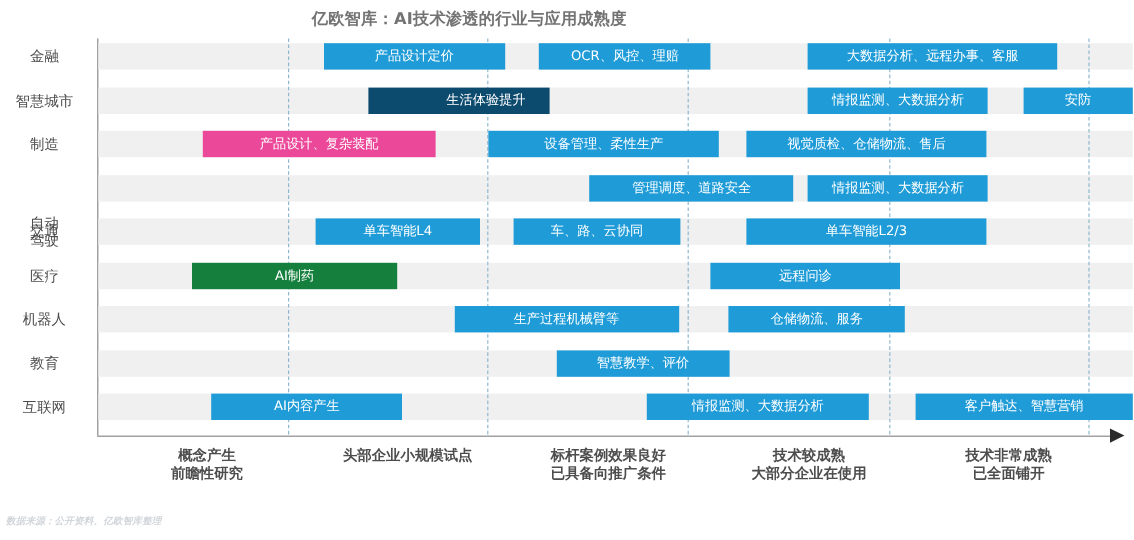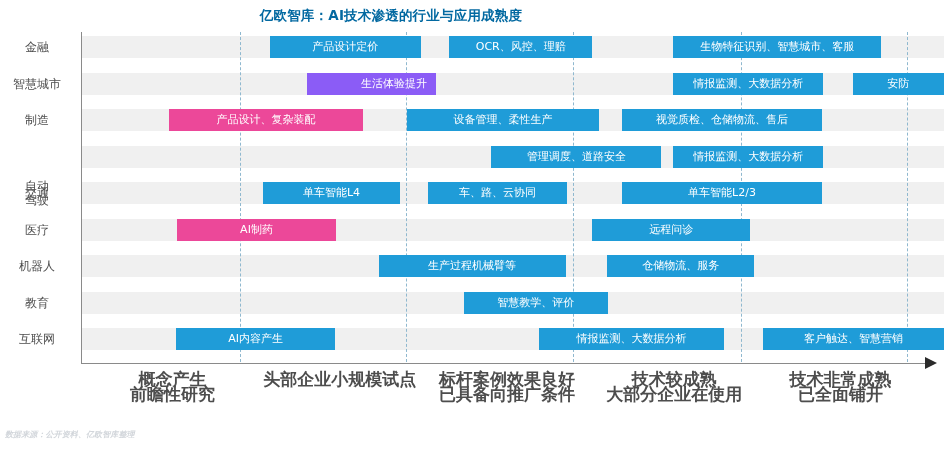--- a/index.html
+++ b/index.html
@@ -16,21 +16,21 @@
   }
 
   #chart-title {
     position: absolute;
     top: 7px;
     left: 0;
     width: 782px;
     text-align: center;
     font-size: 13.5px;
     font-weight: bold;
-    color: #0369a1;
+    color: #737373;
     letter-spacing: 0.2px;
   }
 
   #plot-area {
     position: absolute;
     left: 82px;
     top: 32px;
     width: 862px;
     height: 330px;
   }
@@ -104,21 +104,21 @@
     text-align: center;
     white-space: nowrap;
     box-sizing: border-box;
   }
 
   
   .stage-label {
     position: absolute;
     top: 372px;
     text-align: center;
-    font-size: 17px;
+    font-size: 12px;
     font-weight: bold;
     color: #4d4d4d;
     line-height: 15px;
     white-space: pre-line;
   }
 
   #source-note {
     position: absolute;
     left: 5px;
     top: 429px;
@@ -148,33 +148,33 @@
     <div class="row-band" style="top: 223px; height: 22px;"></div>
     <div class="row-band" style="top: 259.5px; height: 22px;"></div>
     <div class="row-band" style="top: 296px; height: 22px;"></div>
     <div class="gridline" style="left: 157.746px;"></div>
     <div class="gridline" style="left: 324.112px;"></div>
     <div class="gridline" style="left: 491.34px;"></div>
     <div class="gridline" style="left: 658.568px;"></div>
     <div class="gridline" style="left: 824.934px;"></div>
     <div class="bar" style="left: 187.916px; width: 150.85px; top: 4px; background: rgb(31, 156, 216);">产品设计定价</div>
     <div class="bar" style="left: 367.212px; width: 143.092px; top: 4px; background: rgb(31, 156, 216);">OCR、风控、理赔</div>
-    <div class="bar" style="left: 591.332px; width: 207.742px; top: 4px; background: rgb(31, 156, 216);">生物特征识别、智慧城市、客服</div>
-    <div class="bar" style="left: 224.982px; width: 129px; top: 40.5px; background: #8b5cf6; padding-left: 45px;">生活体验提升</div>
+    <div class="bar" style="left: 591.332px; width: 207.742px; top: 4px; background: rgb(31, 156, 216);">大数据分析、远程办事、客服</div>
+    <div class="bar" style="left: 224.982px; width: 151px; top: 40.5px; background: #0c4a6e; padding-left: 45px;">生活体验提升</div>
     <div class="bar" style="left: 591.332px; width: 149.988px; top: 40.5px; background: rgb(31, 156, 216);">情报监测、大数据分析</div>
     <div class="bar" style="left: 770.628px; width: 91.372px; top: 40.5px; background: rgb(31, 156, 216);">安防</div>
     <div class="bar" style="left: 87px; width: 193.95px; top: 77px; background: #ec4899;">产品设计、复杂装配</div>
     <div class="bar" style="left: 324.974px; width: 192.226px; top: 77px; background: rgb(31, 156, 216);">设备管理、柔性生产</div>
     <div class="bar" style="left: 539.612px; width: 200.846px; top: 77px; background: rgb(31, 156, 216);">视觉质检、仓储物流、售后</div>
     <div class="bar" style="left: 409.45px; width: 170px; top: 113.5px; background: rgb(31, 156, 216);">管理调度、道路安全</div>
     <div class="bar" style="left: 591.332px; width: 149.988px; top: 113.5px; background: rgb(31, 156, 216);">情报监测、大数据分析</div>
     <div class="bar" style="left: 181.02px; width: 137.058px; top: 150px; background: rgb(31, 156, 216);">单车智能L4</div>
     <div class="bar" style="left: 345.662px; width: 139.644px; top: 150px; background: rgb(31, 156, 216);">车、路、云协同</div>
     <div class="bar" style="left: 539.612px; width: 200.846px; top: 150px; background: rgb(31, 156, 216);">单车智能L2/3</div>
-    <div class="bar" style="left: 95px; width: 159px; top: 186.5px; background: #ec4899;">AI制药</div>
+    <div class="bar" style="left: 78px; width: 171px; top: 186.5px; background: #15803d;">AI制药</div>
     <div class="bar" style="left: 510.304px; width: 157.746px; top: 186.5px; background: rgb(31, 156, 216);">远程问诊</div>
     <div class="bar" style="left: 296.528px; width: 187.054px; top: 223px; background: rgb(31, 156, 216);">生产过程机械臂等</div>
     <div class="bar" style="left: 524.958px; width: 147.402px; top: 223px; background: rgb(31, 156, 216);">仓储物流、服务</div>
     <div class="bar" style="left: 381.866px; width: 143.954px; top: 259.5px; background: rgb(31, 156, 216);">智慧教学、评价</div>
     <div class="bar" style="left: 93.958px; width: 159.47px; top: 296px; background: rgb(31, 156, 216);">AI内容产生</div>
     <div class="bar" style="left: 456.86px; width: 185.33px; top: 296px; background: rgb(31, 156, 216);">情报监测、大数据分析</div>
     <div class="bar" style="left: 680.98px; width: 181.02px; top: 296px; background: rgb(31, 156, 216);">客户触达、智慧营销</div>
   </div>
 
 <div id="y-labels">

